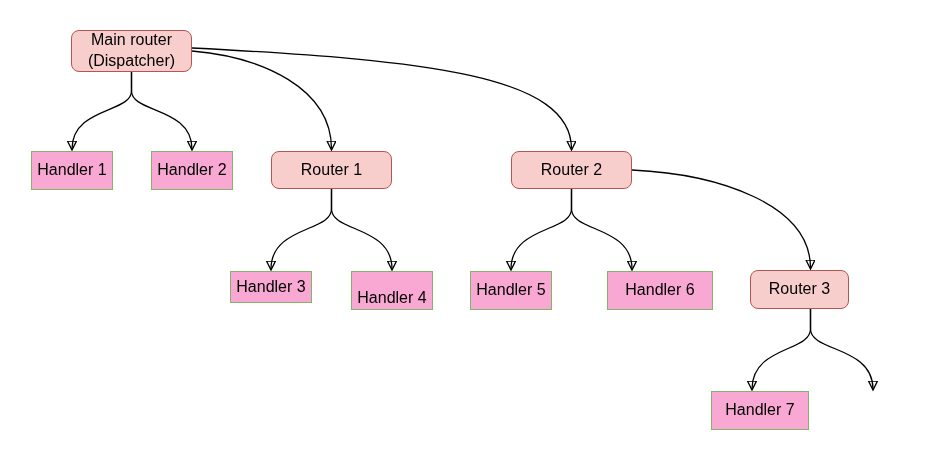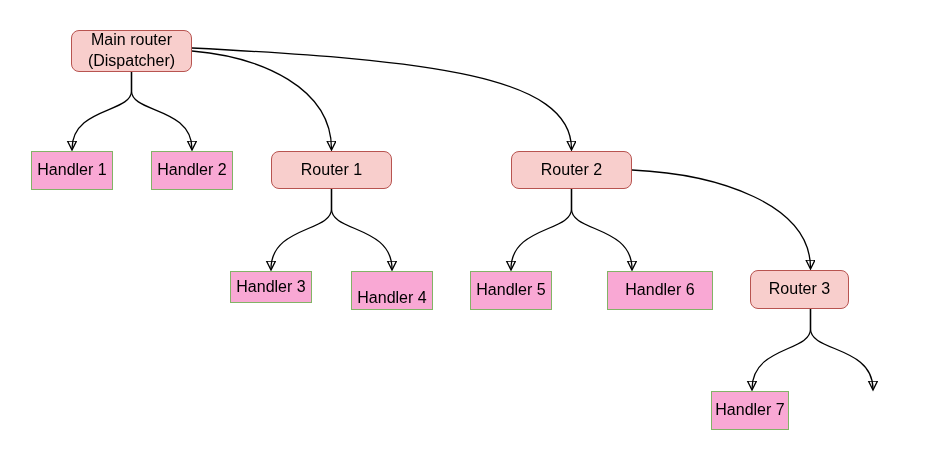--- a/index.html
+++ b/index.html
@@ -108,18 +108,18 @@
   </div>
 
   <div class="node handler" style="left:591px; top:271px; width:106px;  height:39px;margin-left:16px;">
     <span>Handler 6</span>
   </div>
 
   <div class="node router" style="left:750px; top:270px; width:99px; height:39px;">
     <span>Router 3</span>
   </div>
 
-  <div class="node handler" style="left:711px; top:391px; width:78px;  height:39px;">
+  <div class="node handler" style="left:711px; top:391px; width:98px;  height:39px;">
     <span>Handler 7</span>
   </div>
 
 
 </div>
 
 </body></html>

